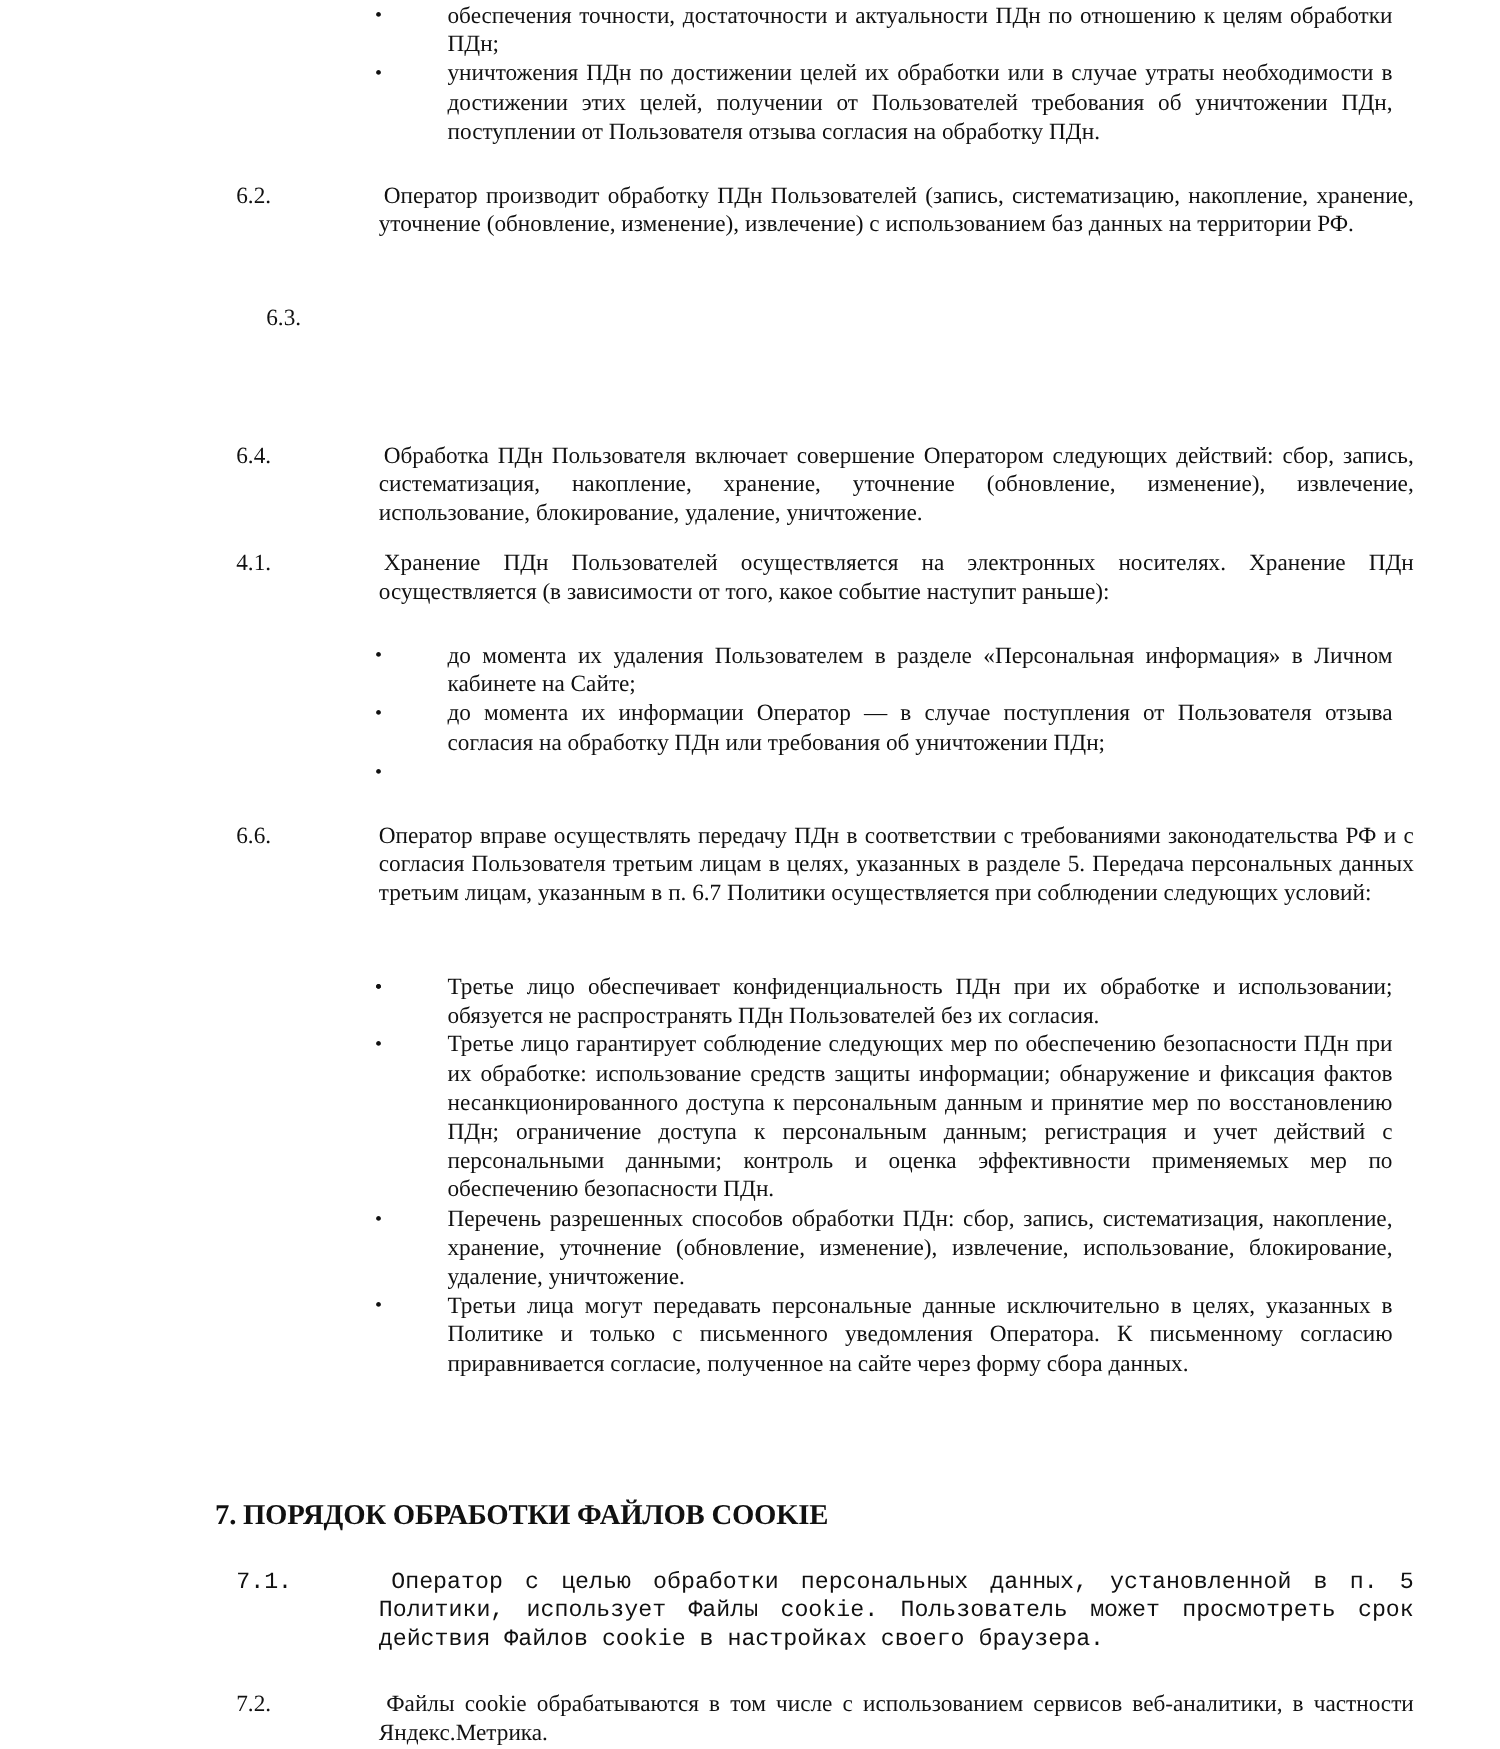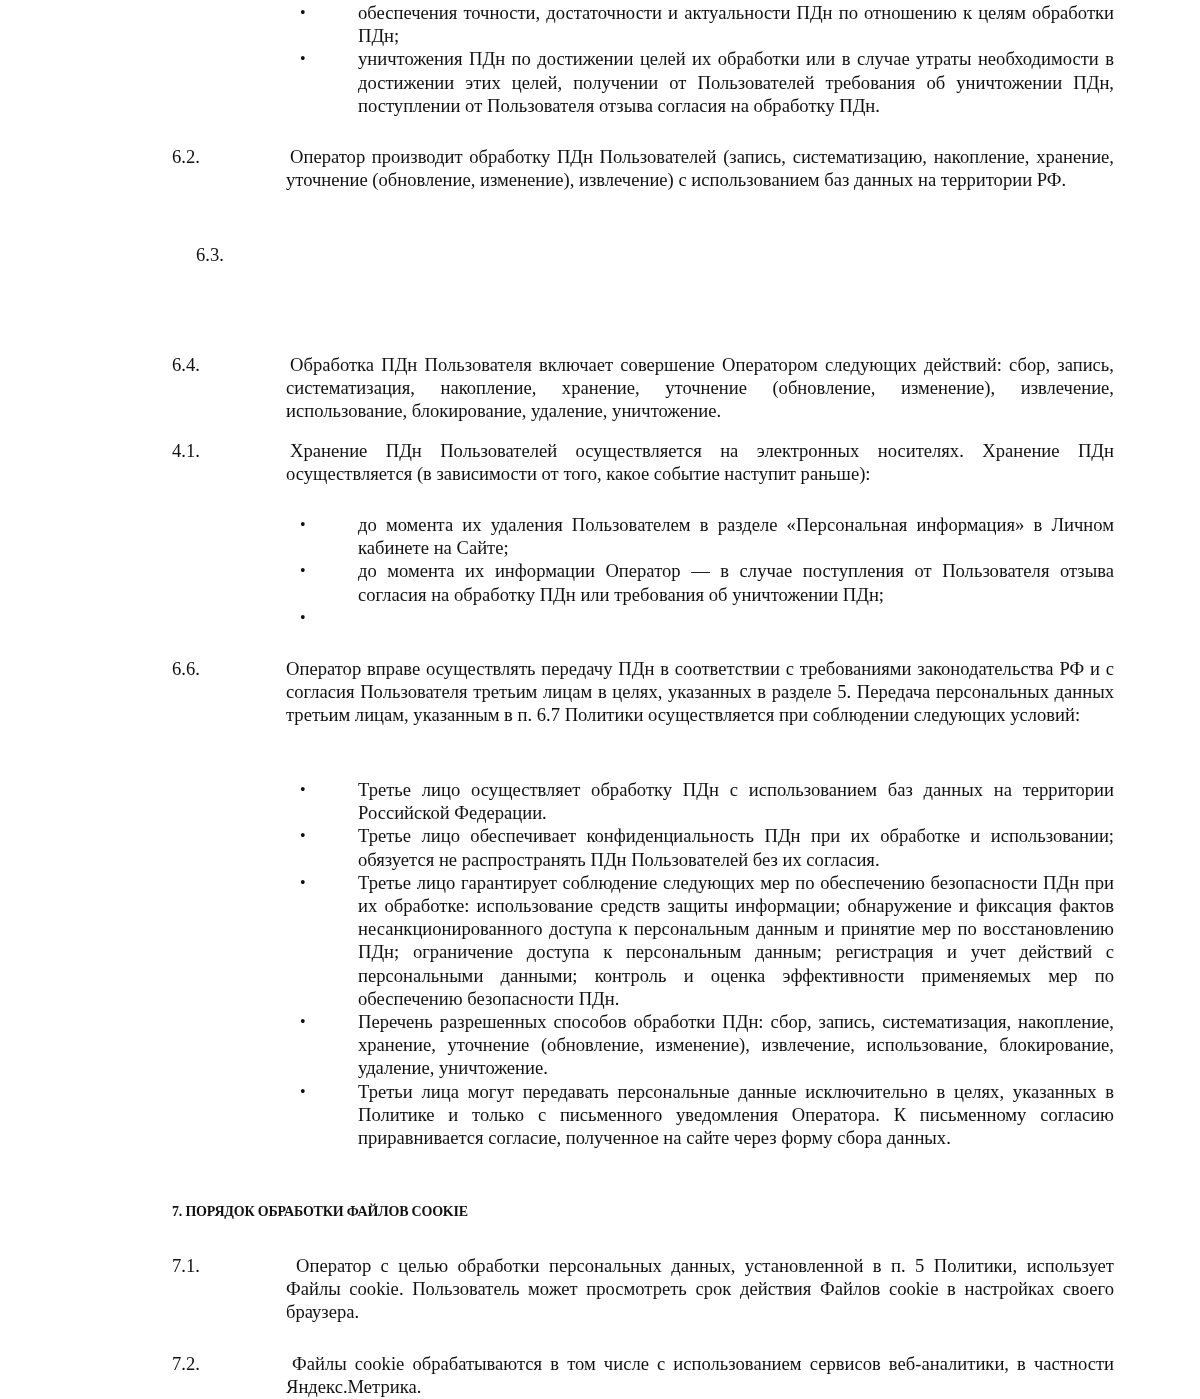--- a/index.html
+++ b/index.html
@@ -10,28 +10,28 @@
       font-size: 18.6px;
       line-height: 23.2px;
     }
     .abs { position: absolute; }
     .bullet-list { left: 286px; width: 828px; }
     .bullet-item { position: relative; padding-left: 72px; text-align: justify; text-align-last: left; }
     .bullet-item .dot {
       position: absolute; left: 14px; top: 0; width: 20px; text-align: center;
       font-size: 16px;
     }
-    .clause { left: 172px; width: 942px; }
+    .clause { left: 189px; width: 942px; }
     .clause .num { position: absolute; left: 0; top: 0; }
     .clause .body {
       margin-left: 114px; text-align: justify; text-align-last: left;
     }
     .clause .body .first { padding-left: 4px; }
     .section-title {
-      left: 172px; font-weight: bold; font-size: 14px; letter-spacing: -0.2px;
+      left: 172px; font-weight: bold; font-size: 23px; letter-spacing: -0.2px;
     }
   </style>
 </head>
 <body>
 
 <div class="abs bullet-list" style="top:1px;">
   <div class="bullet-item">
     <span class="dot">•</span>
     <span>обеспечения точности, достаточности и актуальности ПДн по отношению к целям обработки ПДн;</span>
   </div>
@@ -75,21 +75,20 @@
 </div>
 
 <div class="abs clause" style="top:657px;">
   <span class="num">6.6.</span>
   <div class="body"><span>Оператор вправе осуществлять передачу ПДн в соответствии с требованиями законодательства РФ и с согласия Пользователя третьим лицам в целях, указанных в разделе 5. Передача персональных данных третьим лицам, указанным в п. 6.7 Политики осуществляется при соблюдении следующих условий:</span></div>
 </div>
 
 <div class="abs bullet-list" style="top:778px;">
   <div class="bullet-item">
     <span class="dot">•</span>
-    <span>Третье лицо осуществляет обработку ПДн с использованием баз данных на территории Российской Федерации.</span>
   </div>
   <div class="bullet-item">
     <span class="dot">•</span>
     <span>Третье лицо обеспечивает конфиденциальность ПДн при их обработке и использовании; обязуется не распространять ПДн Пользователей без их согласия.</span>
   </div>
   <div class="bullet-item">
     <span class="dot">•</span>
     <span>Третье лицо гарантирует соблюдение следующих мер по обеспечению безопасности ПДн при их обработке: использование средств защиты информации; обнаружение и фиксация фактов несанкционированного доступа к персональным данным и принятие мер по восстановлению ПДн; ограничение доступа к персональным данным; регистрация и учет действий с персональными данными; контроль и оценка эффективности применяемых мер по обеспечению безопасности ПДн.</span>
   </div>
   <div class="bullet-item">
@@ -97,21 +96,21 @@
     <span>Перечень разрешенных способов обработки ПДн: сбор, запись, систематизация, накопление, хранение, уточнение (обновление, изменение), извлечение, использование, блокирование, удаление, уничтожение.</span>
   </div>
   <div class="bullet-item">
     <span class="dot">•</span>
     <span>Третьи лица могут передавать персональные данные исключительно в целях, указанных в Политике и только с письменного уведомления Оператора. К письменному согласию приравнивается согласие, полученное на сайте через форму сбора данных.</span>
   </div>
 </div>
 
 <div class="abs section-title" style="top:1200px;">7. ПОРЯДОК ОБРАБОТКИ ФАЙЛОВ COOKIE</div>
 
-<div class="abs clause" style="top:1254px;">
+<div class="abs clause" style="top:1254px;font-family:Liberation Mono, monospace;">
   <span class="num">7.1.</span>
   <div class="body"><span class="first" style="padding-left:10px;">Оператор с целью обработки персональных данных, установленной в п. 5 Политики, использует Файлы cookie. Пользователь может просмотреть срок действия Файлов cookie в настройках своего браузера.</span></div>
 </div>
 
 <div class="abs clause" style="top:1352px;">
   <span class="num">7.2.</span>
   <div class="body"><span class="first" style="padding-left:6px;">Файлы cookie обрабатываются в том числе с использованием сервисов веб-аналитики, в частности Яндекс.Метрика.</span></div>
 </div>
 
 </body></html>

